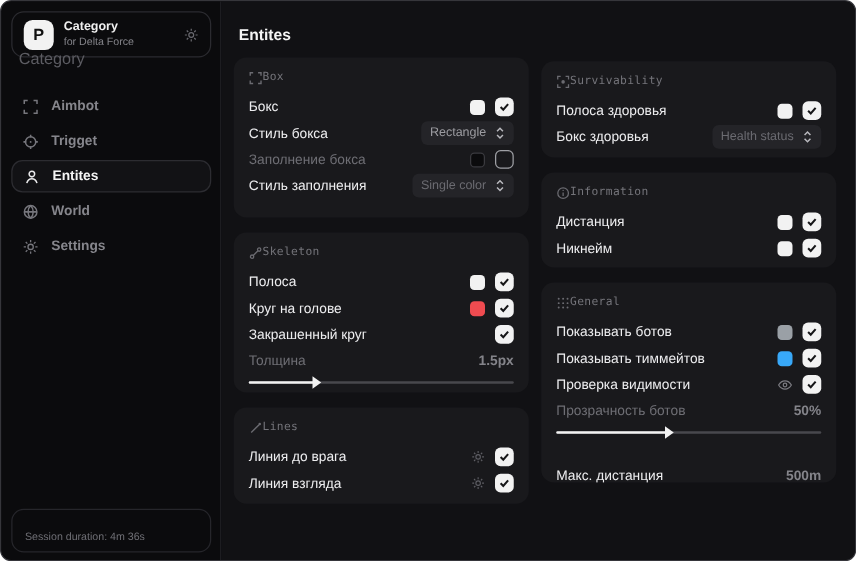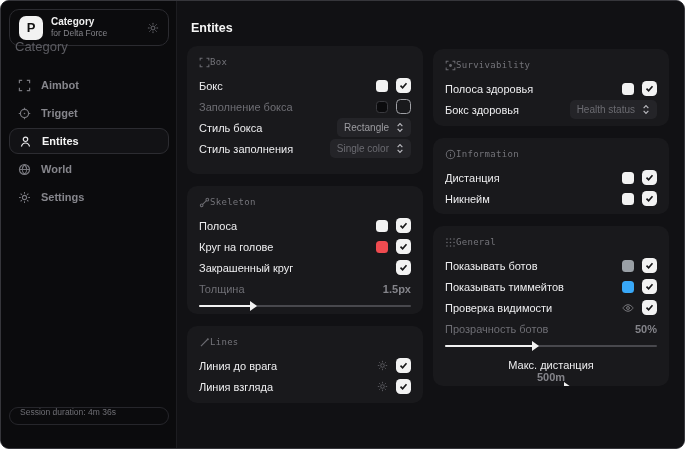--- a/index.html
+++ b/index.html
@@ -30,21 +30,21 @@
   .cat-label { position:absolute; left:14px; top:38px; font-size:13px; color:#5c5c62; }
   .nav-item {
     position:absolute; left:8px; width:160px; height:26px; border-radius:9px;
     display:flex; align-items:center; gap:10px; padding:0 9px;
     color:#86868c; font-size:11px; font-weight:600; cursor:pointer;
   }
   .nav-item .nic { display:flex; color:#77777d; }
   .nav-item.active { color:#f5f5f5; background:#121215; border:1px solid #2c2c31; }
   .nav-item.active .nic { color:#e8e8ea; }
   .session-box {
-    position:absolute; left:8px; top:406px; width:160px; height:18px;
+    position:absolute; left:8px; top:406px; width:160px; height:35px;
     border:1px solid #26262b; border-radius:10px;
     display:flex; align-items:flex-end; padding:0 10px 7px;
   }
   .session-box span { font-size:8.5px; color:#6f6f75; }
   
   .main { position:absolute; left:176px; top:0; right:0; bottom:0; background:#111114; }
   .main-title { position:absolute; left:14px; top:20px; font-size:12.5px; font-weight:700; color:#f5f5f5; }
   .panel {
     position:absolute; background:#19191c; border-radius:10px;
     padding:9px 12px; width:236px; overflow:hidden;
@@ -81,21 +81,21 @@
   .dd .dd-ic { display:flex; color:#b9b9be; }
   .row-gear { display:flex; color:#5f5f65; }
   .row-eye { display:flex; color:#7b7b81; }
   .slider { position:relative; height:12px; margin:1px 0 1px; cursor:pointer; }
   .slider .track { position:absolute; left:0; right:0; top:5px; height:2px; background:#48484d; border-radius:1px; }
   .slider .fill { position:absolute; left:0; top:5px; height:2px; background:#f2f2f2; border-radius:1px; }
   .slider .thumb {
     position:absolute; top:1px; width:0; height:0; transform:translateX(-2px);
     border-top:5px solid transparent; border-bottom:5px solid transparent; border-left:7px solid #f2f2f2;
   }
-  .mt6 { margin-top:7px;flex-direction:column; }
+  .mt6 { margin-top:18px; }
 </style>
 </head>
 <body>
 
 <div class="window">
 
   <div class="sidebar">
 
     <div class="brand">
       <div class="brand-logo">P</div>
@@ -185,35 +185,35 @@
         <span class="ctrls">
           <span class="swatch" style="background: rgb(242, 242, 242);"></span>
           <span class="cb">
             <svg width="9" height="9" viewBox="0 0 12 12" fill="none" stroke="#161618" stroke-width="2.2">
                 <path d="M2 6.2l2.8 2.8L10 3"></path>
               </svg>
           </span>
         </span>
       </div>
       <div class="row">
-        <span class="lbl dim">Заполнение бокса</span>
-        <span class="ctrls">
-          <span class="swatch dark" style="background: rgb(11, 11, 13);"></span>
-          <span class="cb off"></span>
-        </span>
-      </div>
-      <div class="row">
         <span class="lbl">Стиль бокса</span>
         <span class="dd">
           <span class="dd-val">Rectangle</span>
           <span class="dd-ic">
             <svg width="8" height="11" viewBox="0 0 10 14" fill="none" stroke="currentColor" stroke-width="1.5">
                 <path d="M2 5.2L5 2l3 3.2M2 8.8L5 12l3-3.2"></path>
               </svg>
           </span>
+        </span>
+      </div>
+      <div class="row">
+        <span class="lbl dim">Заполнение бокса</span>
+        <span class="ctrls">
+          <span class="swatch dark" style="background: rgb(11, 11, 13);"></span>
+          <span class="cb off"></span>
         </span>
       </div>
       <div class="row">
         <span class="lbl">Стиль заполнения</span>
         <span class="dd dim">
           <span class="dd-val">Single color</span>
           <span class="dd-ic">
             <svg width="8" height="11" viewBox="0 0 10 14" fill="none" stroke="currentColor" stroke-width="1.5">
                 <path d="M2 5.2L5 2l3 3.2M2 8.8L5 12l3-3.2"></path>
               </svg>

